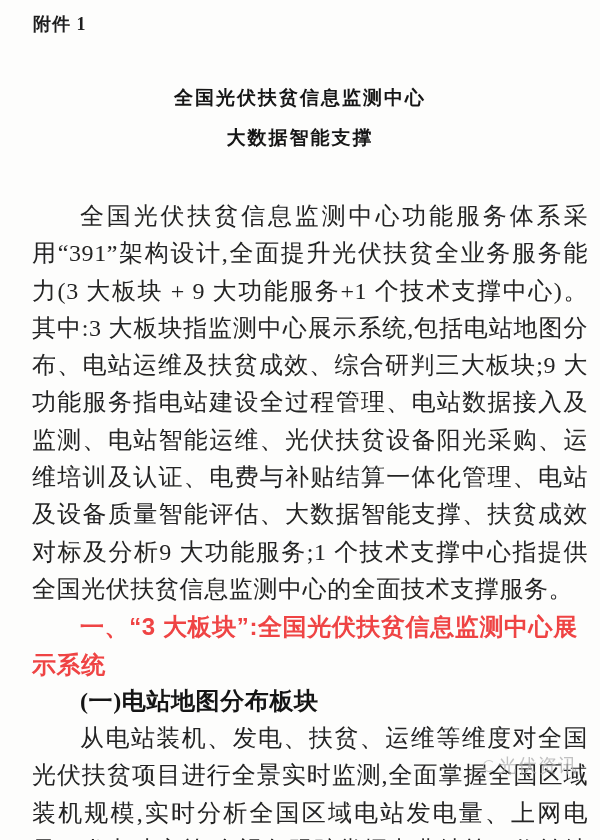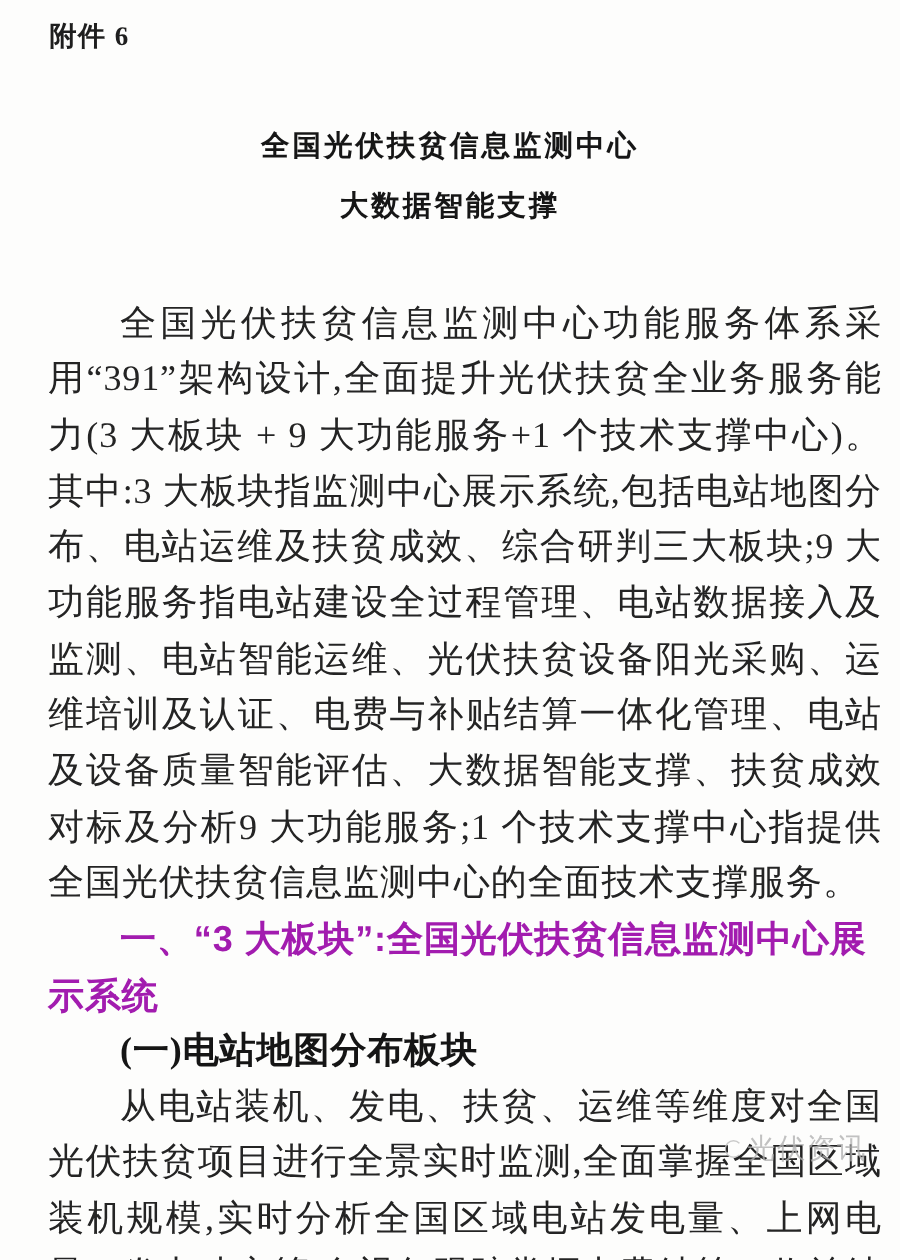--- a/index.html
+++ b/index.html
@@ -47,21 +47,21 @@
     text-indent: 2em;
     color: #242424;
   }
   .docbody p.body {
     text-align: justify;
     font-family: "Liberation Serif", serif;
   }
   .docbody p.heading1 {
     font-family: "Liberation Sans", sans-serif;
     font-weight: bold;
-    color: #a21caf;
+    color: #ef4444;
   }
   .docbody p.heading2 {
     font-family: "Liberation Serif", serif;
     font-weight: bold;
     color: #151515;
   }
   .watermark {
     position: absolute;
     left: 483px;
     top: 753px;
@@ -84,21 +84,21 @@
     border-radius: 50%;
     border-right-color: transparent;
     box-sizing: border-box;
   }
 </style>
 </head>
 <body>
 
 <div class="page">
 
-  <div class="attachment">附件 6</div>
+  <div class="attachment">附件 1</div>
 
   <h1 class="title">
     <span class="tline">全国光伏扶贫信息监测中心</span>
     <span class="tline">大数据智能支撑</span>
   </h1>
 
   <div class="docbody">
     <p class="body">全国光伏扶贫信息监测中心功能服务体系采用“391”架构设计,全面提升光伏扶贫全业务服务能力(3 大板块 + 9 大功能服务+1 个技术支撑中心)。其中:3 大板块指监测中心展示系统,包括电站地图分布、电站运维及扶贫成效、综合研判三大板块;9 大功能服务指电站建设全过程管理、电站数据接入及监测、电站智能运维、光伏扶贫设备阳光采购、运维培训及认证、电费与补贴结算一体化管理、电站及设备质量智能评估、大数据智能支撑、扶贫成效对标及分析9 大功能服务;1 个技术支撑中心指提供全国光伏扶贫信息监测中心的全面技术支撑服务。</p>
     <p class="heading1">一、“3 大板块”:全国光伏扶贫信息监测中心展示系统</p>
     <p class="heading2">(一)电站地图分布板块</p>

